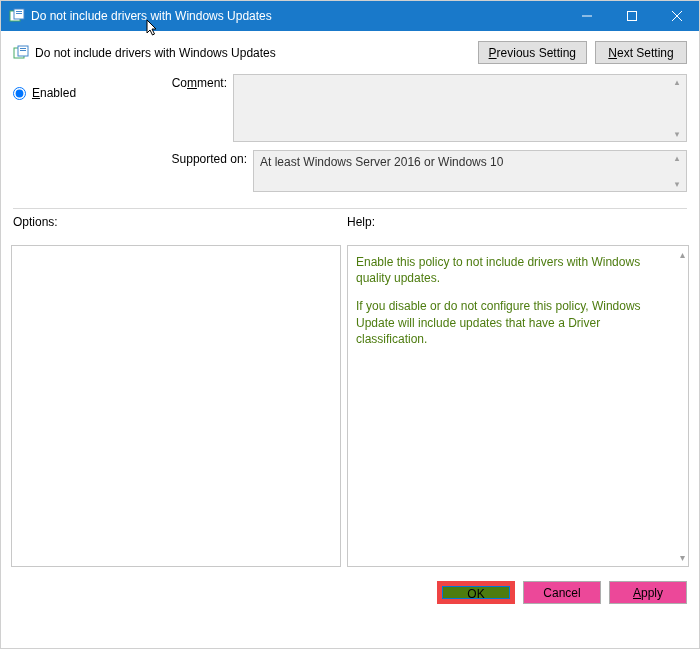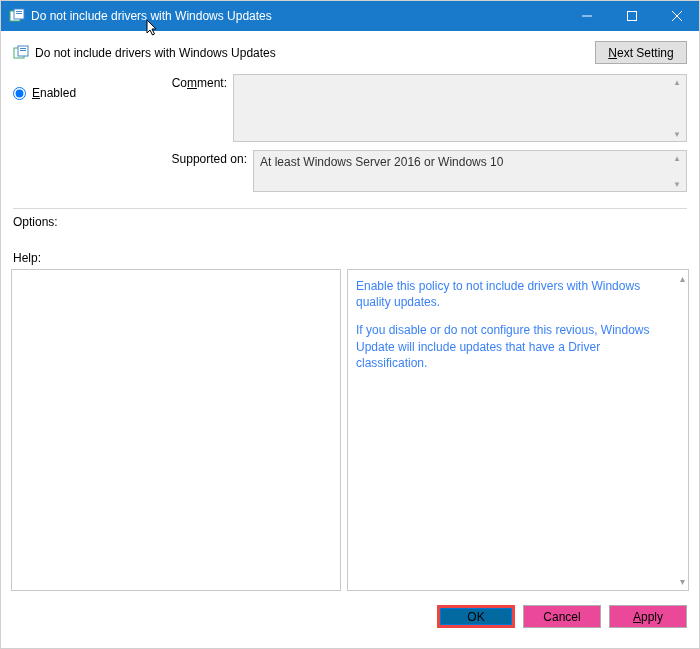--- a/index.html
+++ b/index.html
@@ -142,43 +142,42 @@
   
   .sep {
     border-top: 1px solid #d9d9d9;
     margin: 8px 12px 6px 12px;
   }
 
   
   .labels-row {
     display: flex;
     padding: 0 12px;
-    gap: 22px;
-    margin-bottom: 4px;
-    flex-direction: column;
+    gap: 8px;
+    margin-bottom: 16px;
   }
   .labels-row .lab { font-size: 12px; }
   .labels-row .lab.options { width: 326px; }
   .panels {
     display: flex;
     padding: 0 10px;
     gap: 6px;
   }
   .panel {
     border: 1px solid #c8c8c8;
     background: #fff;
     overflow: hidden;
     position: relative;
   }
   .panel.options { width: 330px; height: 322px; }
   .panel.help { flex: 1; height: 322px; }
   .panel.help .content {
     padding: 8px 22px 8px 8px;
     font-size: 12px;
-    color: #3b82f6;
+    color: #4d7c0f;
     line-height: 1.35;
   }
   .panel.help .para { margin: 0 0 12px 0; }
   .scroll-arrow {
     position: absolute;
     right: 3px;
     color: #9e9e9e;
     font-size: 10px;
   }
   .scroll-arrow.up { top: 3px; }
@@ -193,23 +192,23 @@
   }
   .btn {
     height: 23px;
     width: 78px;
     border: 1px solid #adadad;
     background: #ec4899;
     font: inherit;
     cursor: pointer;
   }
   .btn.default {
-    border: 3px solid #ef4444;
+    border: 5px solid #ef4444;
     box-shadow: inset 0 0 0 1px #0078d7;
-    background: #0369a1;
+    background: #4d7c0f;
   }
 </style>
 </head>
 <body>
 
 <div class="titlebar">
   <span class="app-icon">
     <svg width="16" height="16" viewBox="0 0 16 16">
       <rect x="1" y="3" width="10" height="10" fill="#fff" stroke="#4a6" stroke-width="1"></rect>
       <rect x="5" y="1" width="10" height="10" fill="#fff" stroke="#48c" stroke-width="1"></rect>
@@ -244,20 +243,21 @@
 <div class="header">
   <span class="hicon">
     <svg width="16" height="16" viewBox="0 0 16 16">
       <rect x="1" y="3" width="10" height="10" fill="#fff" stroke="#4a6" stroke-width="1"></rect>
       <rect x="5" y="1" width="10" height="10" fill="#fff" stroke="#48c" stroke-width="1"></rect>
       <rect x="7" y="3" width="6" height="1" fill="#48c"></rect>
       <rect x="7" y="5" width="6" height="1" fill="#48c"></rect>
     </svg>
   </span>
   <span class="htitle">Do not include drivers with Windows Updates</span>
+  <button class="nav-btn"><span></span><span class="ul">P</span><span>revious Setting</span></button>
   <button class="nav-btn"><span></span><span class="ul">N</span><span>ext Setting</span></button>
 </div>
 
 <div class="upper">
   <div class="radio-col">
     <label class="radio-row">
       <input type="radio" name="state" checked="" style="">
       <span><span class="ul">E</span><span>nabled</span></span>
     </label>
   </div>
@@ -287,21 +287,21 @@
   <div class="lab options">Options:</div>
   <div class="lab">Help:</div>
 </div>
 
 <div class="panels">
   <div class="panel options"></div>
   <div class="panel help">
     <div class="scroll-arrow up">▴</div>
     <div class="content">
       <p class="para">Enable this policy to not include drivers with Windows quality updates.</p>
-      <p class="para">If you disable or do not configure this revious, Windows Update will include updates that have a Driver classification.</p>
+      <p class="para">If you disable or do not configure this policy, Windows Update will include updates that have a Driver classification.</p>
     </div>
     <div class="scroll-arrow down">▾</div>
   </div>
 </div>
 
 <div class="footer">
   <button class="btn default">OK</button>
   <button class="btn">Cancel</button>
   <button class="btn"><span class="ul">A</span><span>pply</span></button>
 </div>

